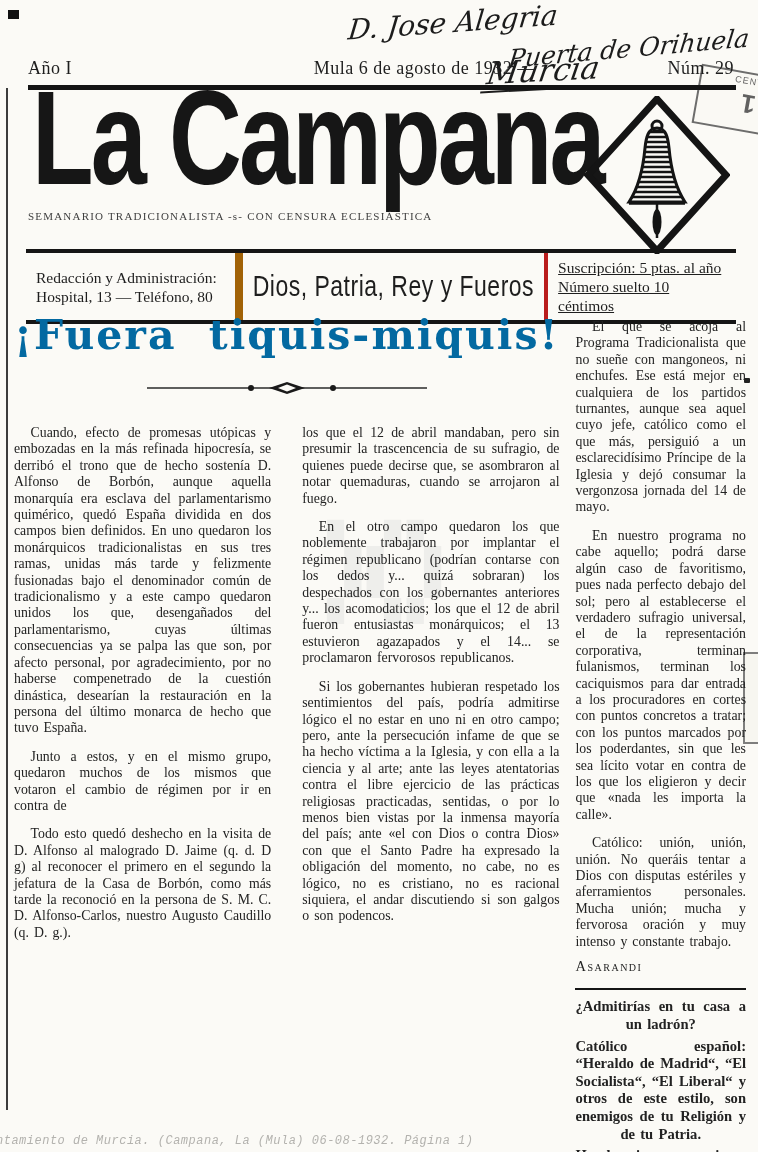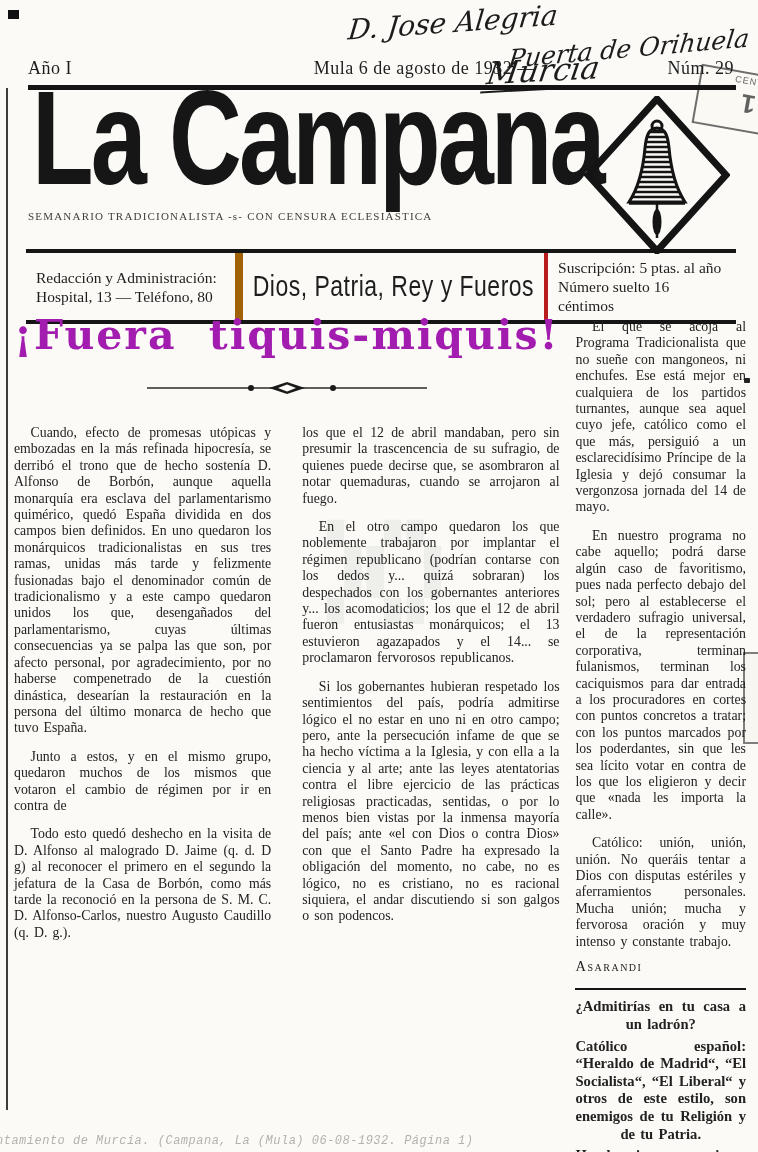--- a/index.html
+++ b/index.html
@@ -70,32 +70,32 @@
     display:flex;align-items:stretch;background:#fbfaf6;
   }
   .infobar .cell{padding:5px 10px;display:flex;flex-direction:column;justify-content:center;}
   .infobar .cell-left{flex:1.18;font-size:15.5px;line-height:19px;border-right:8px solid #a16207;}
   .infobar .cell-motto{
     flex:1;display:flex;justify-content:center;
     font-family:"Liberation Sans", sans-serif;font-weight:normal;font-size:23px;
     letter-spacing:.5px;border-right:4px solid #b91c1c;white-space:nowrap;
   }
   .infobar .cell-motto span{transform:scaleY(1.25);}
-  .infobar .cell-right{flex:1.05;font-size:15.5px;line-height:19px;}
+  .infobar .cell-right{flex:1.05;font-size:15.5px;line-height:19px;text-decoration:underline;}
 
   
   .main{
     position:absolute;top:303px;left:14px;right:12px;bottom:28px;
     display:flex;gap:16px;
   }
   .left-two{flex:2;display:flex;flex-direction:column;}
   .headline{
     font-family:"DejaVu Serif", serif;font-weight:bold;
     font-size:41px;letter-spacing:2px;word-spacing:16px;
-    color:#a21caf;margin-top:8px;white-space:nowrap;
+    color:#0369a1;margin-top:8px;white-space:nowrap;
   }
   .flourish{display:flex;justify-content:center;margin:22px 0 18px;}
   .two-cols{display:flex;gap:31px;flex:1;justify-content:space-between;}
   .col{flex:1;font-size:13.8px;line-height:16.4px;text-align:justify;word-spacing:1.6px;color:#222;}
   .col p{margin:12px 0 3px;text-indent:1.2em;}
   .col p.no-indent{text-indent:0;}
   .col3{padding-top:4px;}
   .signature{text-align:left;font-variant:small-caps;letter-spacing:1.5px;font-size:14.5px;margin:8px 14px 0 0;}
   .notice-rule{border:none;border-top:2.5px solid #151515;margin:14px 0 8px;}
   .notice{font-weight:bold;font-size:14.6px;line-height:17.6px;}
@@ -174,21 +174,21 @@
   <div class="infobar">
     <div class="cell cell-left">
       <span>Redacción y Administración:</span>
       <span>Hospital, 13 — Teléfono, 80</span>
     </div>
     <div class="cell cell-motto">
       <span>Dios, Patria, Rey y Fueros</span>
     </div>
     <div class="cell cell-right">
       <span>Suscripción:  5  ptas. al año</span>
-      <span>Número suelto 16 céntimos</span>
+      <span>Número suelto 10 céntimos</span>
     </div>
   </div>
 
   <div class="main">
     <div class="left-two">
       <div class="headline">¡Fuera tiquis-miquis!</div>
       <div class="flourish">
         <svg width="280" height="14" viewBox="0 0 280 14">
           <line x1="0" y1="7" x2="280" y2="7" stroke="#2a2a2a" stroke-width="1.4"></line>
           <circle cx="104" cy="7" r="3" fill="#1a1a1a"></circle>

